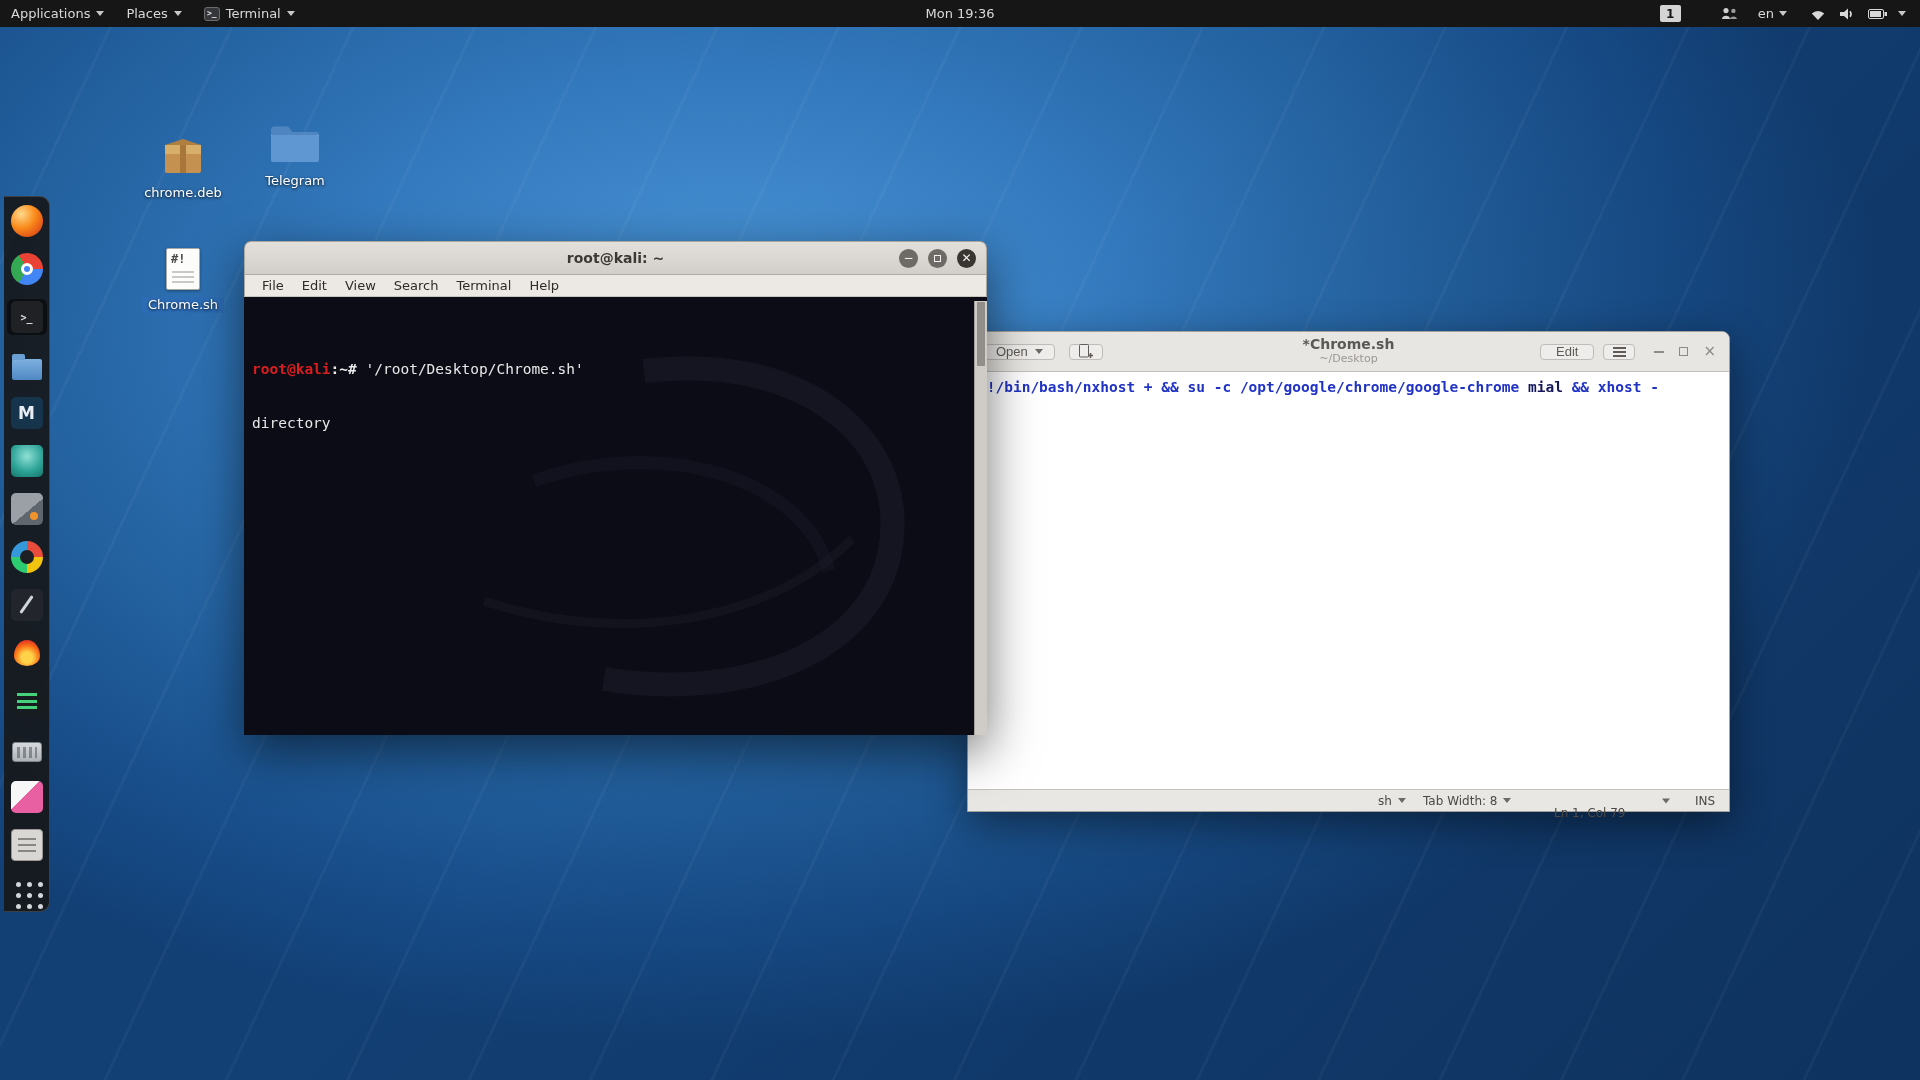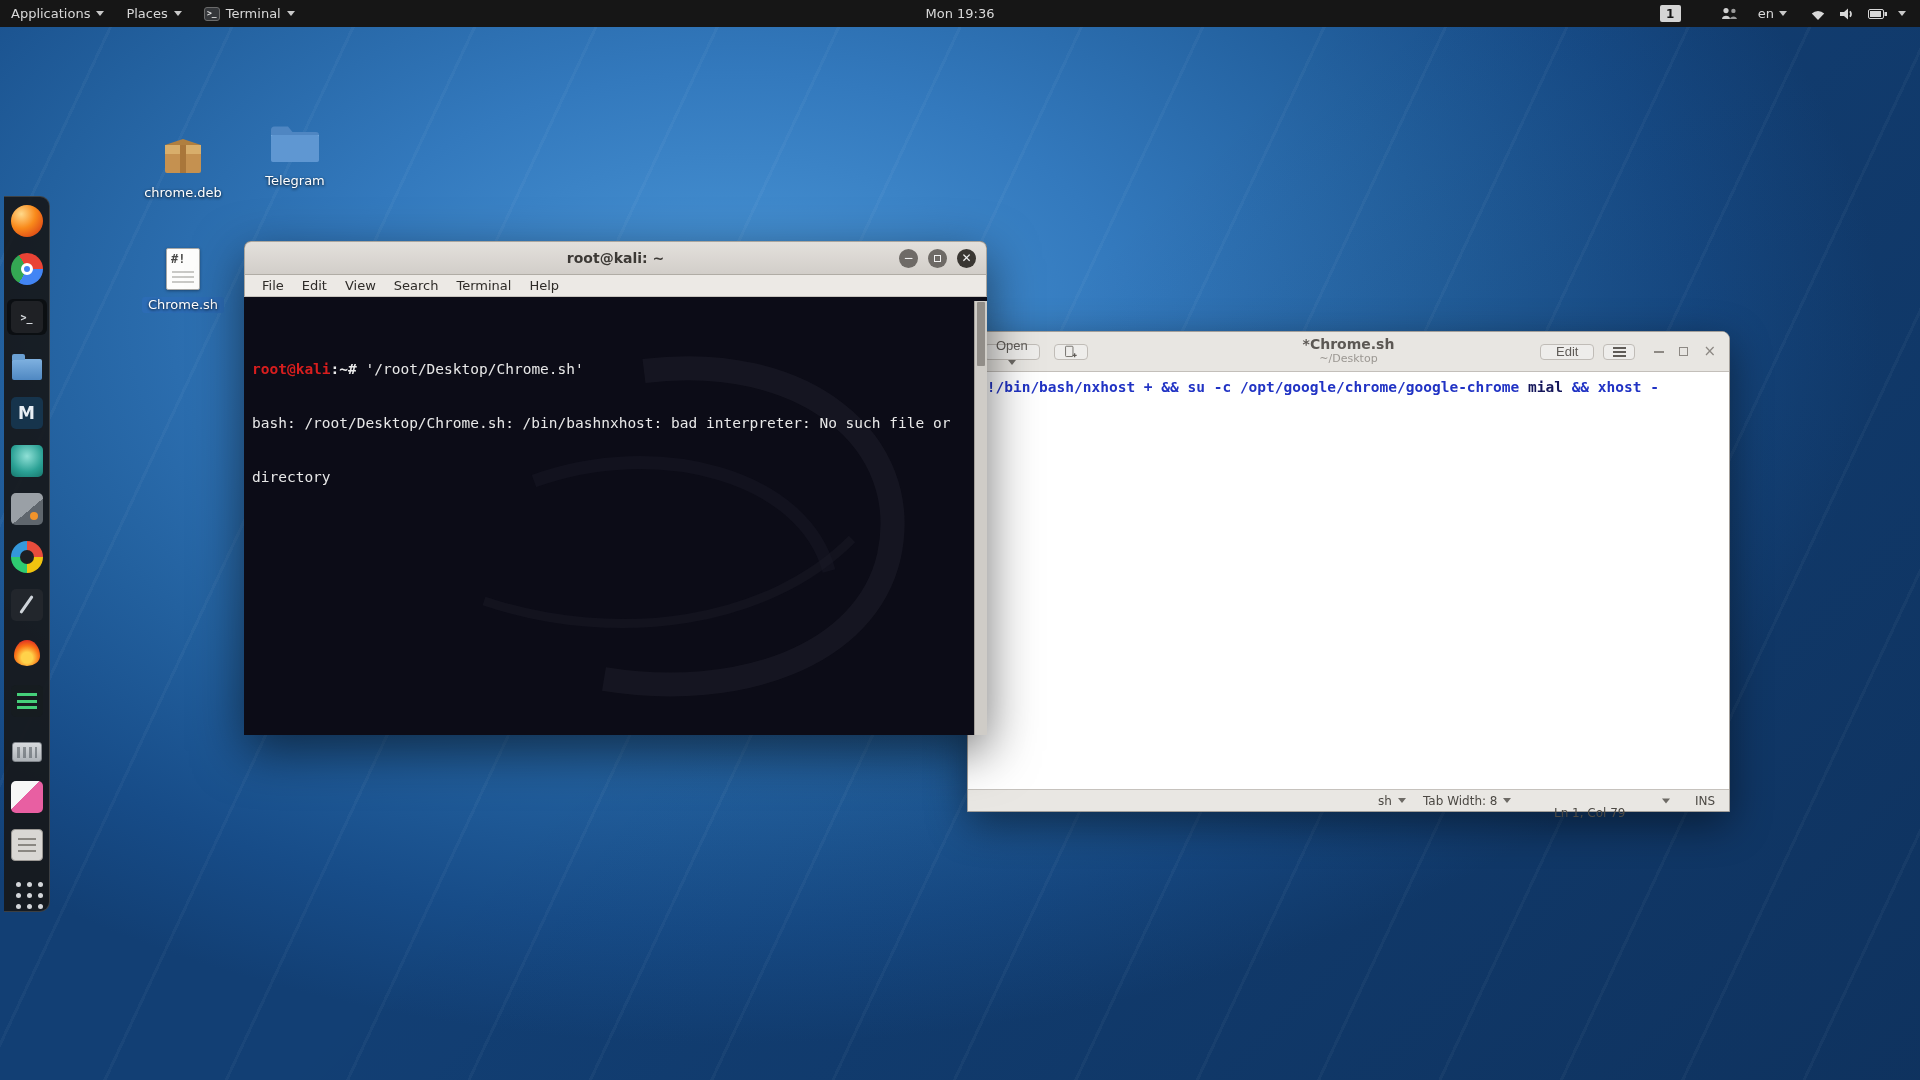--- a/index.html
+++ b/index.html
@@ -104,21 +104,21 @@
   .t-cursor { display:inline-block; width:9px; height:15px; border:1px solid #cfcfcf; margin-left:9px; vertical-align:-2px; }
   .t-scrollbar { position:absolute; top:60px; right:0; width:13px; bottom:0; background:#cfccc7; border-left:1px solid #a5a19b; }
   .t-thumb { position:absolute; top:1px; left:2px; right:2px; height:64px; background:#918d88; border-radius:1px; }
 
   
   #editor-window { position:absolute; left:967px; top:331px; width:763px; height:481px; z-index:20;
     background:#ffffff; border:1px solid #a39f9a; border-radius:8px 8px 0 0; box-shadow:0 12px 40px rgba(0,0,0,0.45); }
   .e-header { height:40px; background:#e8e6e2; border-bottom:1px solid #c3bfba; border-radius:7px 7px 0 0;
     display:flex; align-items:center; position:relative; padding:0 8px; }
   .e-btn { background:#eeedeb; border:1px solid #c0bcb7; border-radius:4px; height:16px; color:#5f5b57;
-    font-size:13px; display:flex; align-items:center; justify-content:center; gap:7px;flex-direction:column; }
+    font-size:13px; display:flex; align-items:center; justify-content:center; gap:7px; }
   .e-open { padding:0 11px; margin-left:8px; }
   .e-newdoc { width:34px; margin-left:14px; }
   .e-titlebox { position:absolute; left:50%; transform:translateX(-50%); text-align:center; top:4px; }
   .e-title { font-weight:bold; font-size:14px; color:#5c5854; line-height:16px; }
   .e-subtitle { font-size:11px; color:#9b9792; line-height:13px; }
   .e-right { margin-left:auto; display:flex; align-items:center; gap:9px; }
   .e-save { padding:0 15px; }
   .e-menubtn { width:32px; }
   .bars { display:block; width:13px; height:2px; background:#5f5b57; box-shadow:0 4px 0 #5f5b57, 0 -4px 0 #5f5b57; }
   .e-wc { display:flex; align-items:center; gap:15px; margin-left:10px; padding-right:5px; color:#8d8984; }
@@ -338,21 +338,20 @@
       <span class="menu-item">Terminal</span>
       <span class="menu-item">Help</span>
     </nav>
     <div class="t-content">
       <svg class="t-watermark" width="730" height="434" viewBox="0 0 730 434">
         <path d="M 400 70 C 560 50, 670 140, 645 255 C 622 355, 495 400, 360 378" stroke="#1c1c28" stroke-width="24" fill="none" opacity="0.6"></path>
         <path d="M 290 180 C 415 135, 560 175, 585 270" stroke="#181824" stroke-width="13" fill="none" opacity="0.55"></path>
         <path d="M 240 300 C 375 345, 525 322, 608 238" stroke="#1a1a26" stroke-width="9" fill="none" opacity="0.5"></path>
       </svg>
       <div class="t-line"><span class="p-user">root@kali</span><span class="p-rest">:~#</span><span> '/root/Desktop/Chrome.sh'</span></div>
-      <div class="t-line"><span>bash: /root/Desktop/Chrome.sh: /bin/bashnxhost: bad interpreter: No such file or</span></div>
       <div class="t-line"><span>directory</span></div>
     </div>
     <div class="t-scrollbar">
       <div class="t-thumb"></div>
     </div>
   </section>
 
 </div>
 
 </body></html>

